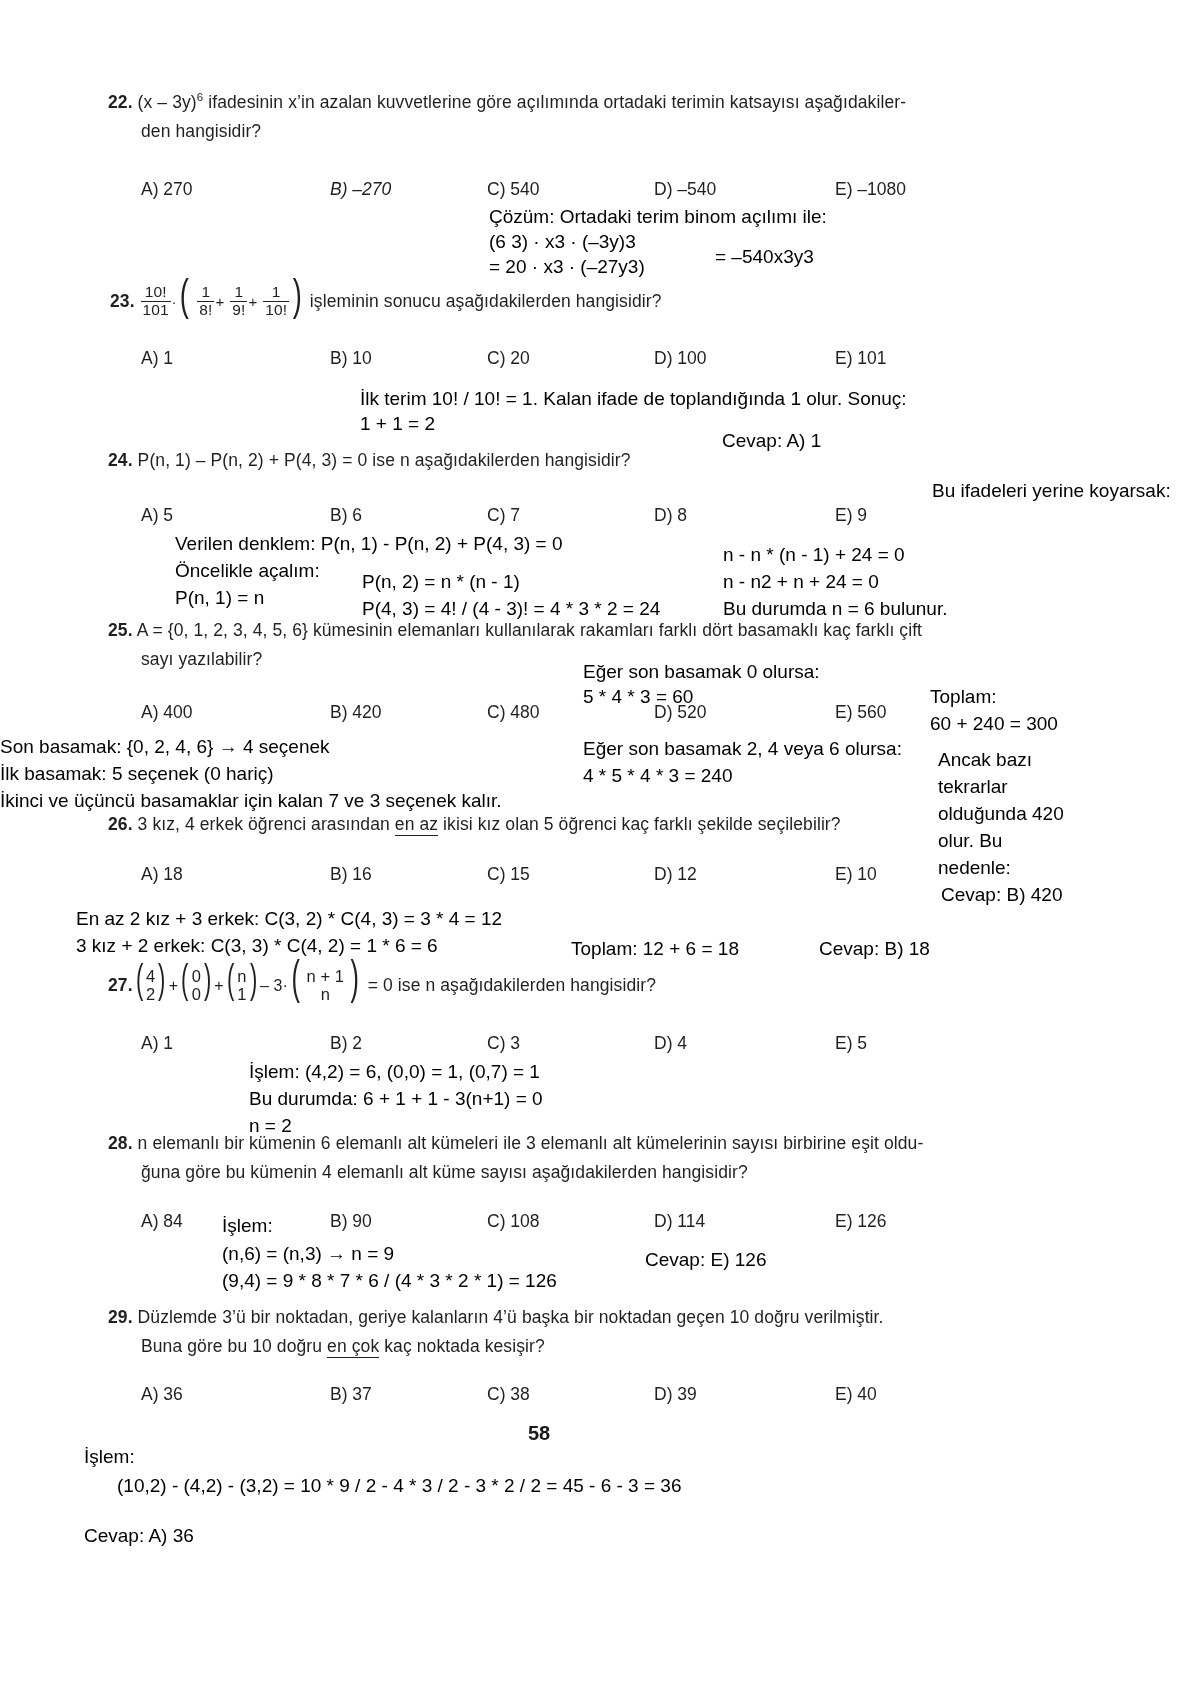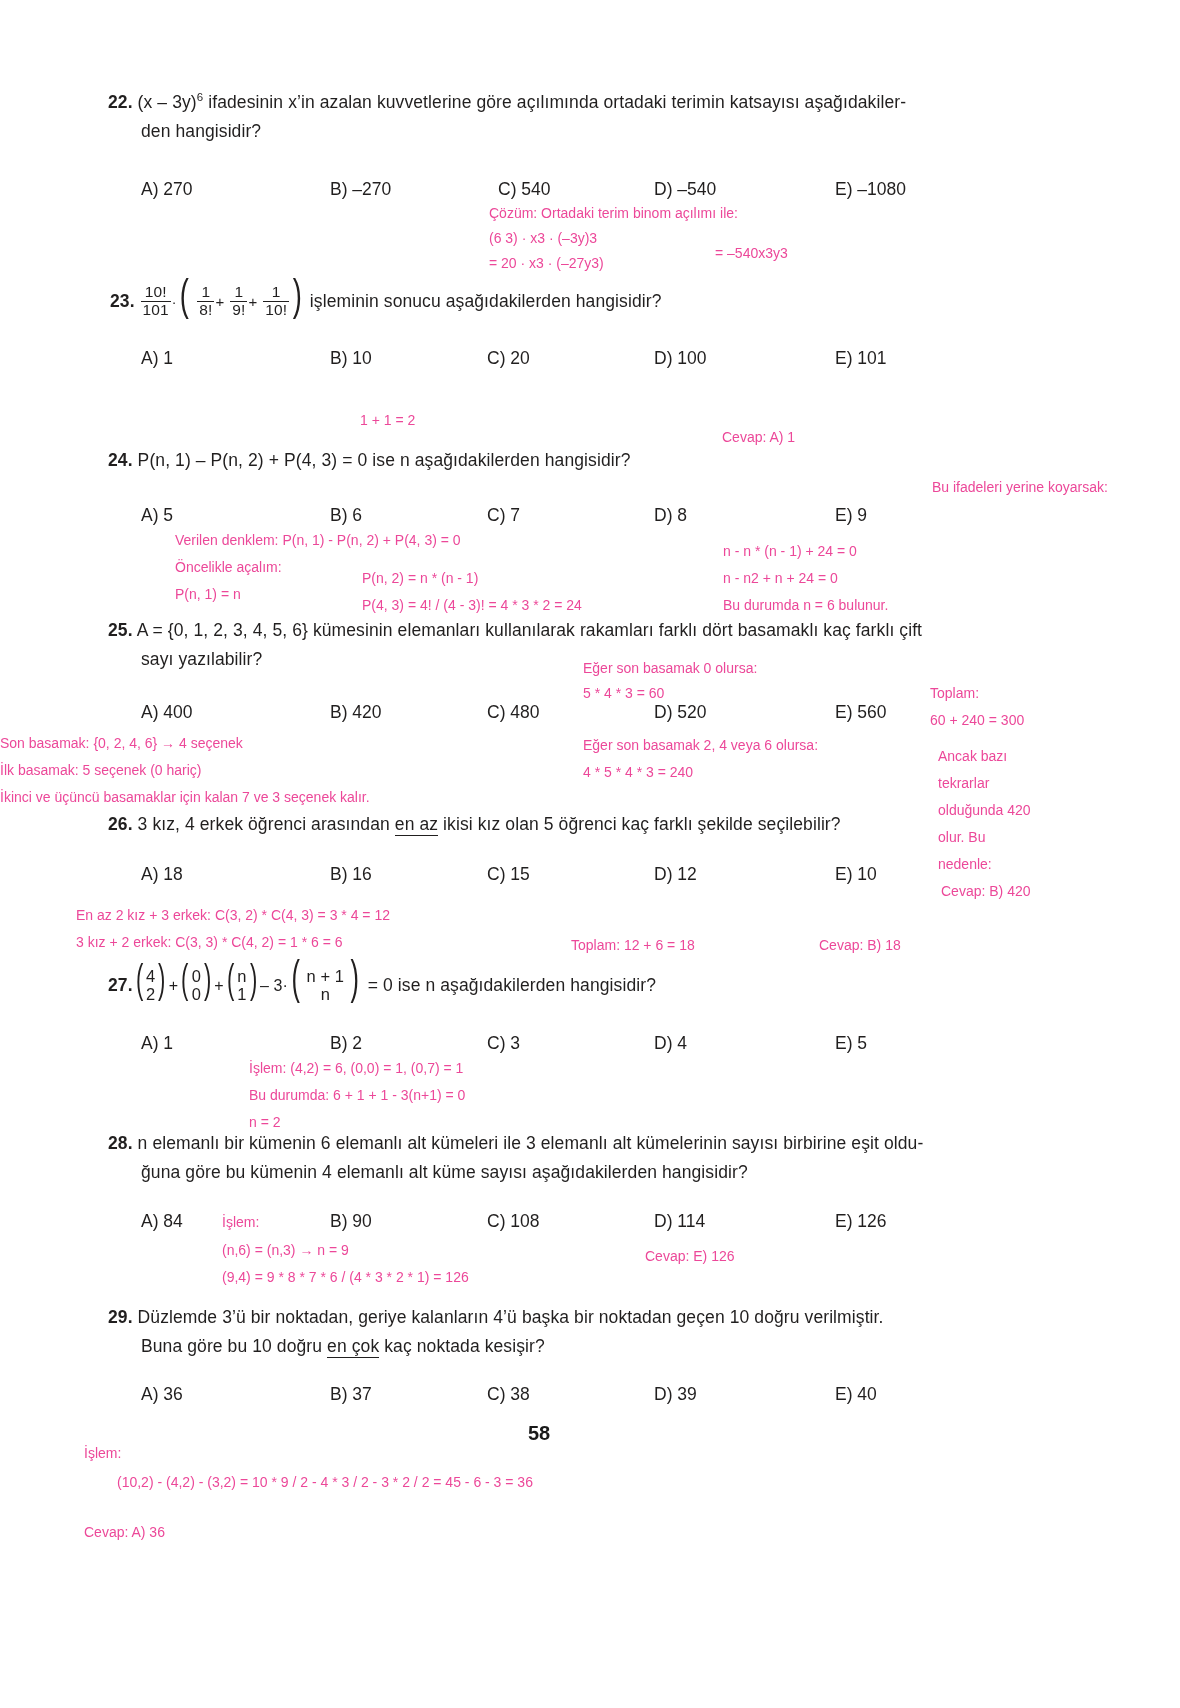--- a/index.html
+++ b/index.html
@@ -44,22 +44,22 @@
   }
   .opt {
     position: absolute;
     white-space: nowrap;
     text-align: center;
   }
 
   
   .note {
     position: absolute;
-    color: #ec4899;
-    font-size: 14px;
+    color: #000000;
+    font-size: 19px;
     line-height: 1.5;
     white-space: pre;
   }
 
   
   .frac {
     display: inline-block;
     vertical-align: middle;
     text-align: center;
     line-height: 1.08;
@@ -120,22 +120,22 @@
 <div class="page">
 
   <div class="q" style="left:108px; top:88px; width:905px;">
     <span class="qnum">22.</span>
     <span class="qbody"><span>(x – 3y)</span><sup class="exp">6</sup><span> ifadesinin x’in azalan kuvvetlerine göre açılımında ortadaki terimin katsayısı aşağıdakiler-</span></span>
   </div>
   <div class="q" style="left:141px; top:117px;">den hangisidir?</div>
 
   <div class="opts" style="left:0; top:179px; width:1180px;">
     <span class="opt" style="left:141px;">A)  270</span>
-    <span class="opt" style="left:330px;">B) –270</span>
-    <span class="opt" style="left:498px;">C) 540</span>
+    <span class="opt" style="left:330px;font-style:italic;">B) –270</span>
+    <span class="opt" style="left:487px;">C) 540</span>
     <span class="opt" style="left:654px;">D) –540</span>
     <span class="opt" style="left:835px;">E) –1080</span>
   </div>
 
   <div class="note" style="left:489px; top:203px;">Çözüm: Ortadaki terim binom açılımı ile:</div>
   <div class="note" style="left:489px; top:228px;">(6 3) · x3 · (–3y)3</div>
   <div class="note" style="left:489px; top:253px;">= 20 · x3 · (–27y3)</div>
   <div class="note" style="left:715px; top:243px;">= –540x3y3</div>
 
   <div class="q" style="left:110px; top:285px; width:900px;">
@@ -159,20 +159,21 @@
   </div>
 
   <div class="opts" style="left:0; top:348px; width:1180px;">
     <span class="opt" style="left:141px;">A)  1</span>
     <span class="opt" style="left:330px;">B) 10</span>
     <span class="opt" style="left:487px;">C) 20</span>
     <span class="opt" style="left:654px;">D) 100</span>
     <span class="opt" style="left:835px;">E) 101</span>
   </div>
 
+  <div class="note" style="left:360px; top:385px;">İlk terim 10! / 10! = 1. Kalan ifade de toplandığında 1 olur. Sonuç:</div>
   <div class="note" style="left:360px; top:410px;">1 + 1 = 2</div>
   <div class="note" style="left:722px; top:427px;">Cevap: A) 1</div>
 
   <div class="q" style="left:108px; top:446px; width:900px;">
     <span class="qnum">24.</span>
     <span>P(n, 1) – P(n, 2) + P(4, 3) = 0 ise n aşağıdakilerden hangisidir?</span>
   </div>
 
   <div class="opts" style="left:0; top:505px; width:1180px;">
     <span class="opt" style="left:141px;">A)  5</span>

